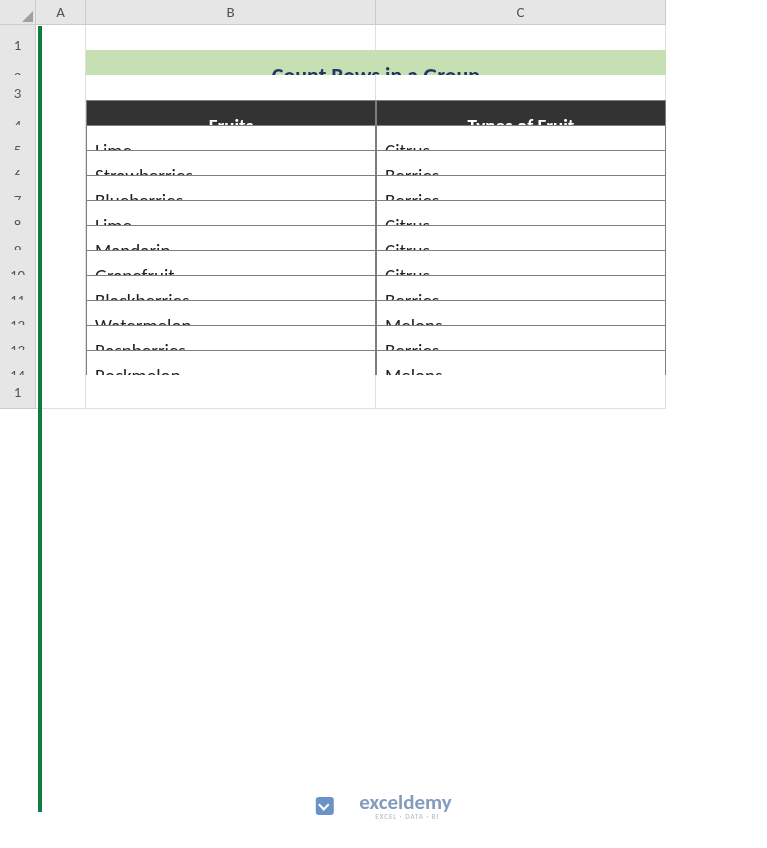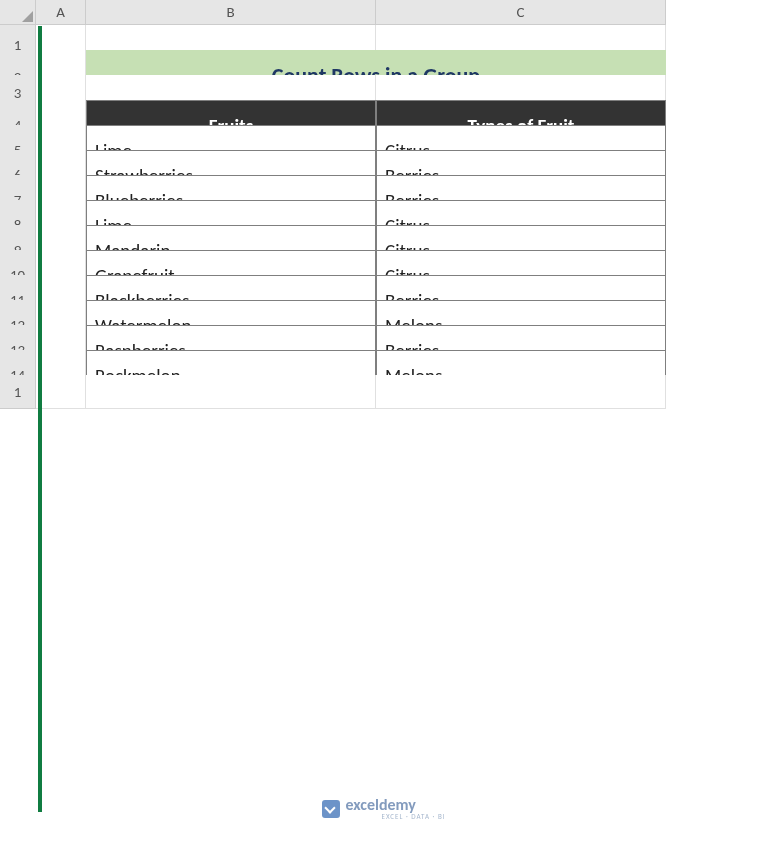--- a/index.html
+++ b/index.html
@@ -124,21 +124,21 @@
       content: '';
       position: absolute;
       left: 4px; top: 4px;
       width: 6px; height: 6px;
       border: 2px solid #fff;
       border-top: none;
       border-right: none;
       transform: rotate(-45deg);
     }
     .wm-text { display: flex; flex-direction: column; line-height: 1; }
-    .wm-main { font-size: 16px; font-weight: bold; color: #5a7aa8; }
+    .wm-main { font-size: 21px; font-weight: bold; color: #5a7aa8; margin-left: 20px; }
     .wm-sub { font-size: 7px; color: #8aa0bd; letter-spacing: 1px; margin-left: 36px; }
   </style>
 </head>
 <body>
 
 <div class="sheet">
 
   <div class="corner"></div>
   <div class="col-header">A</div>
   <div class="col-header">B</div>

